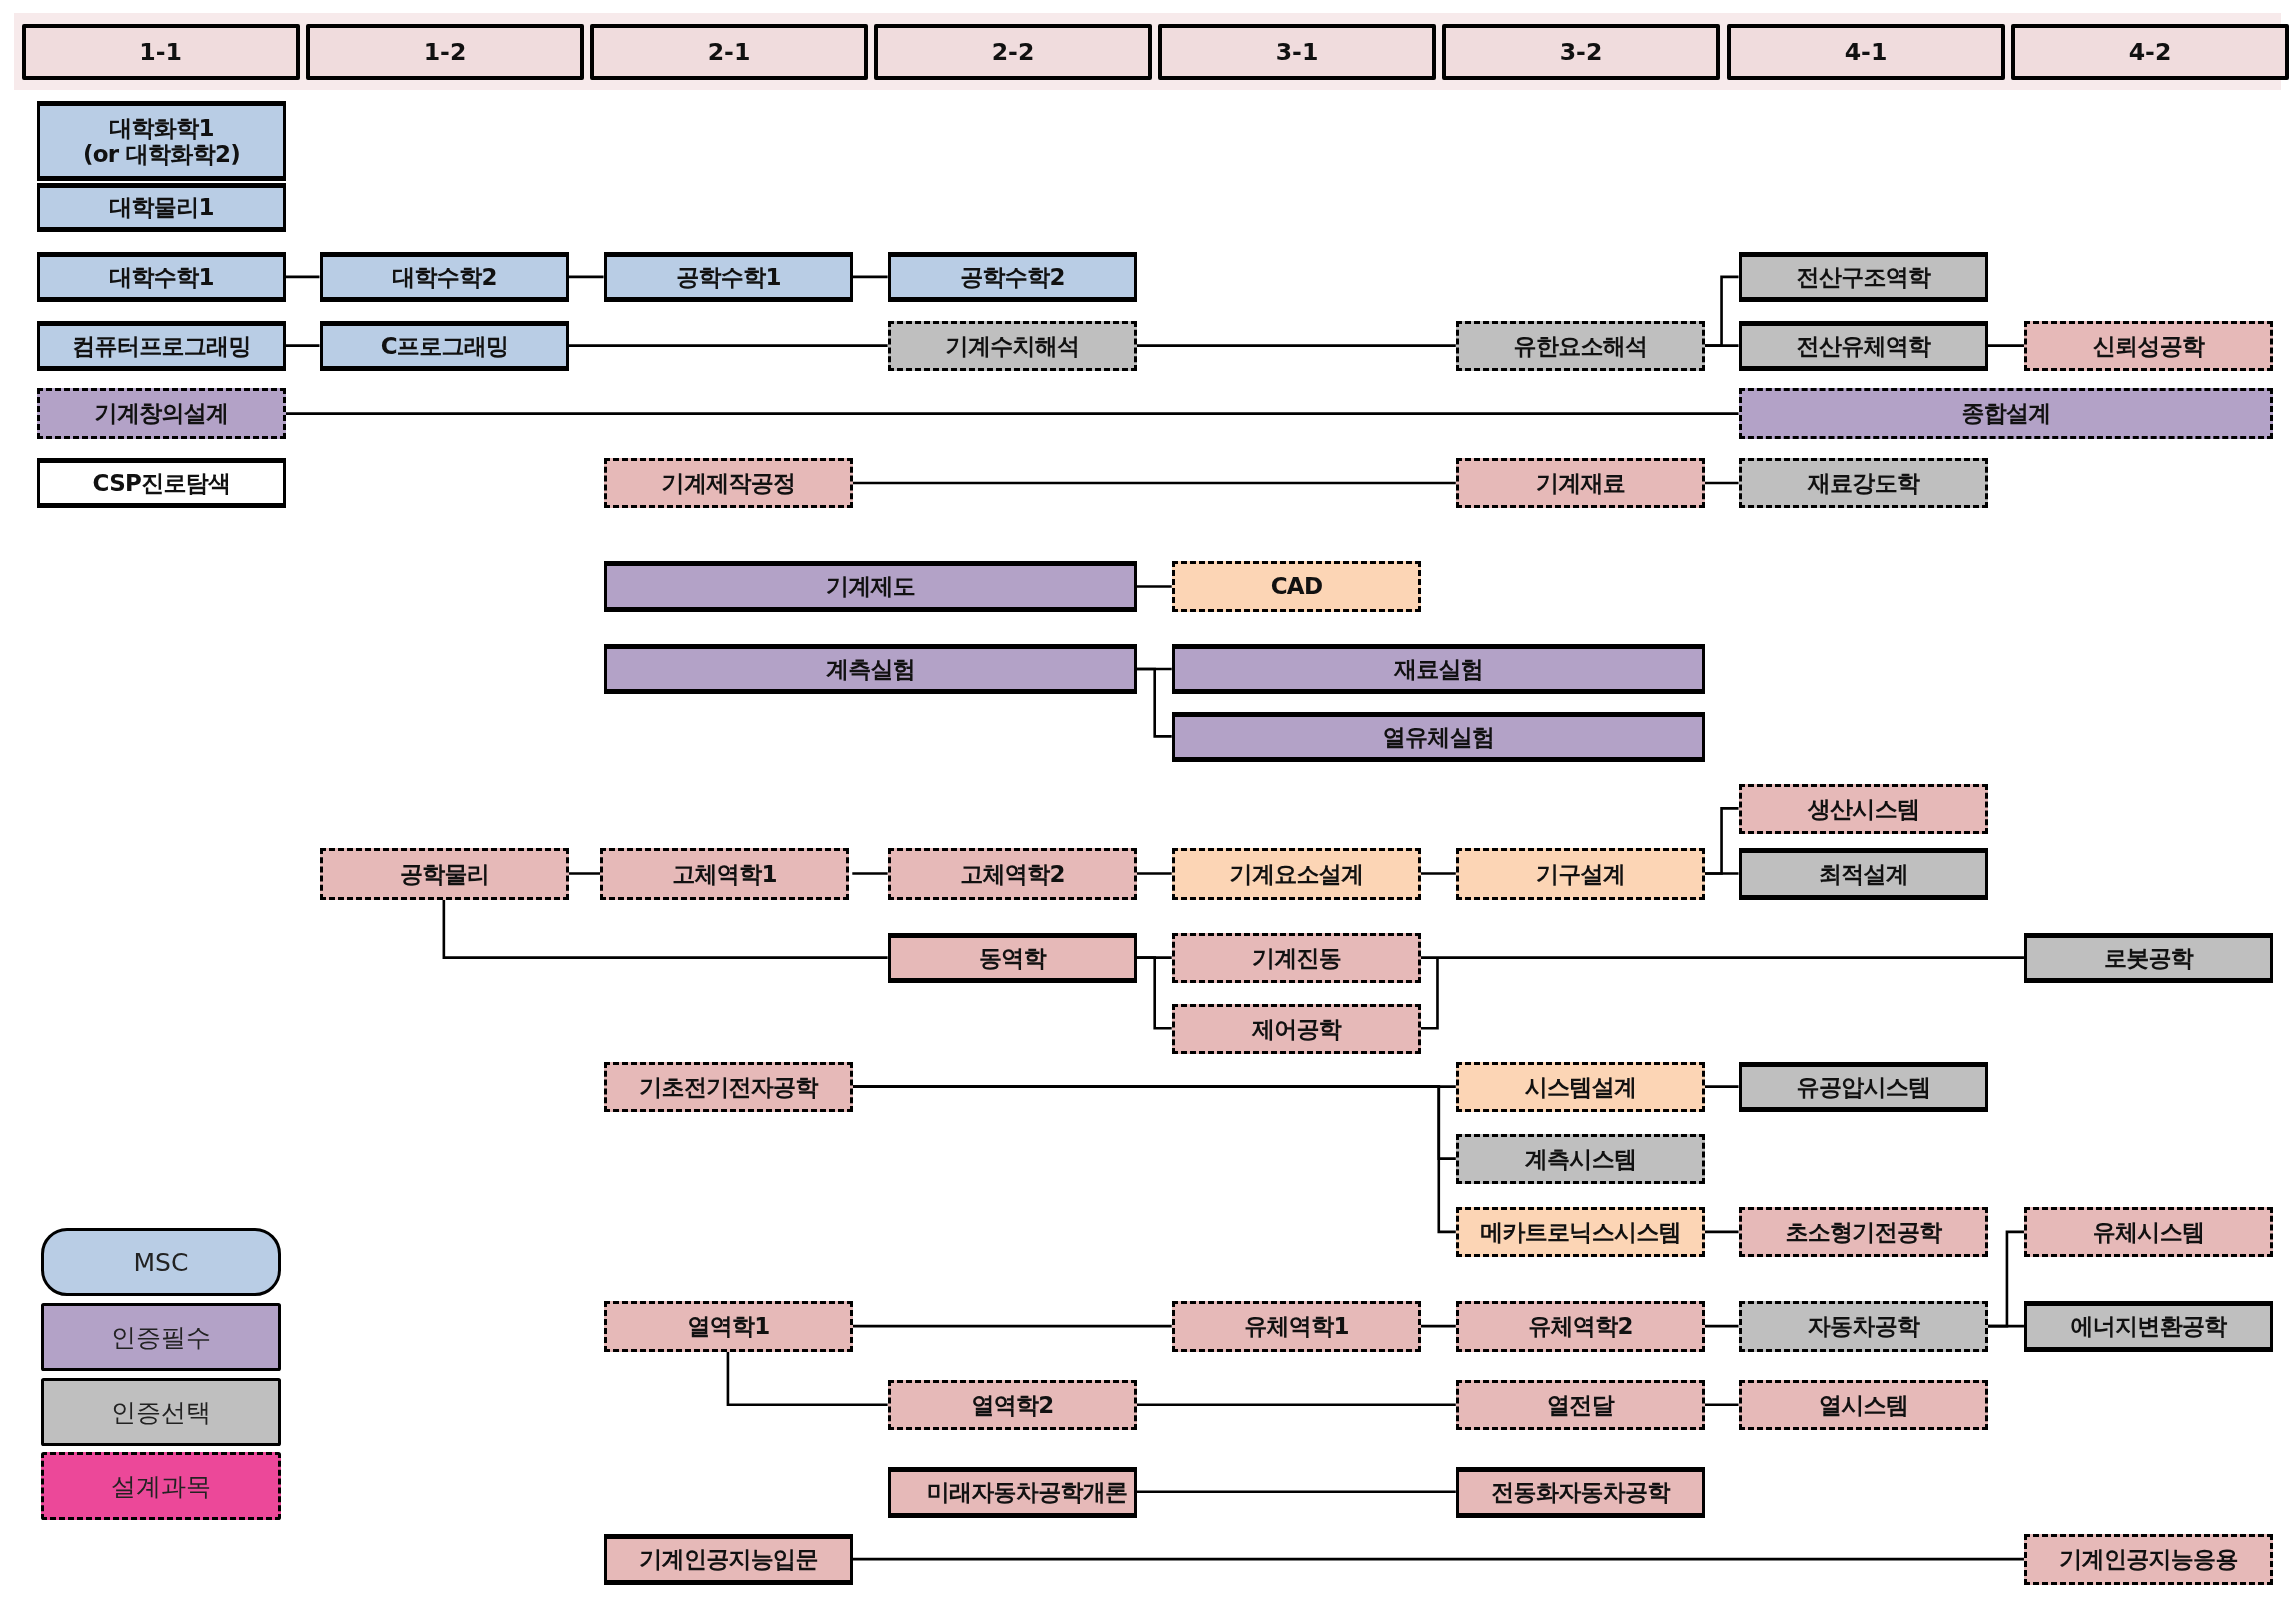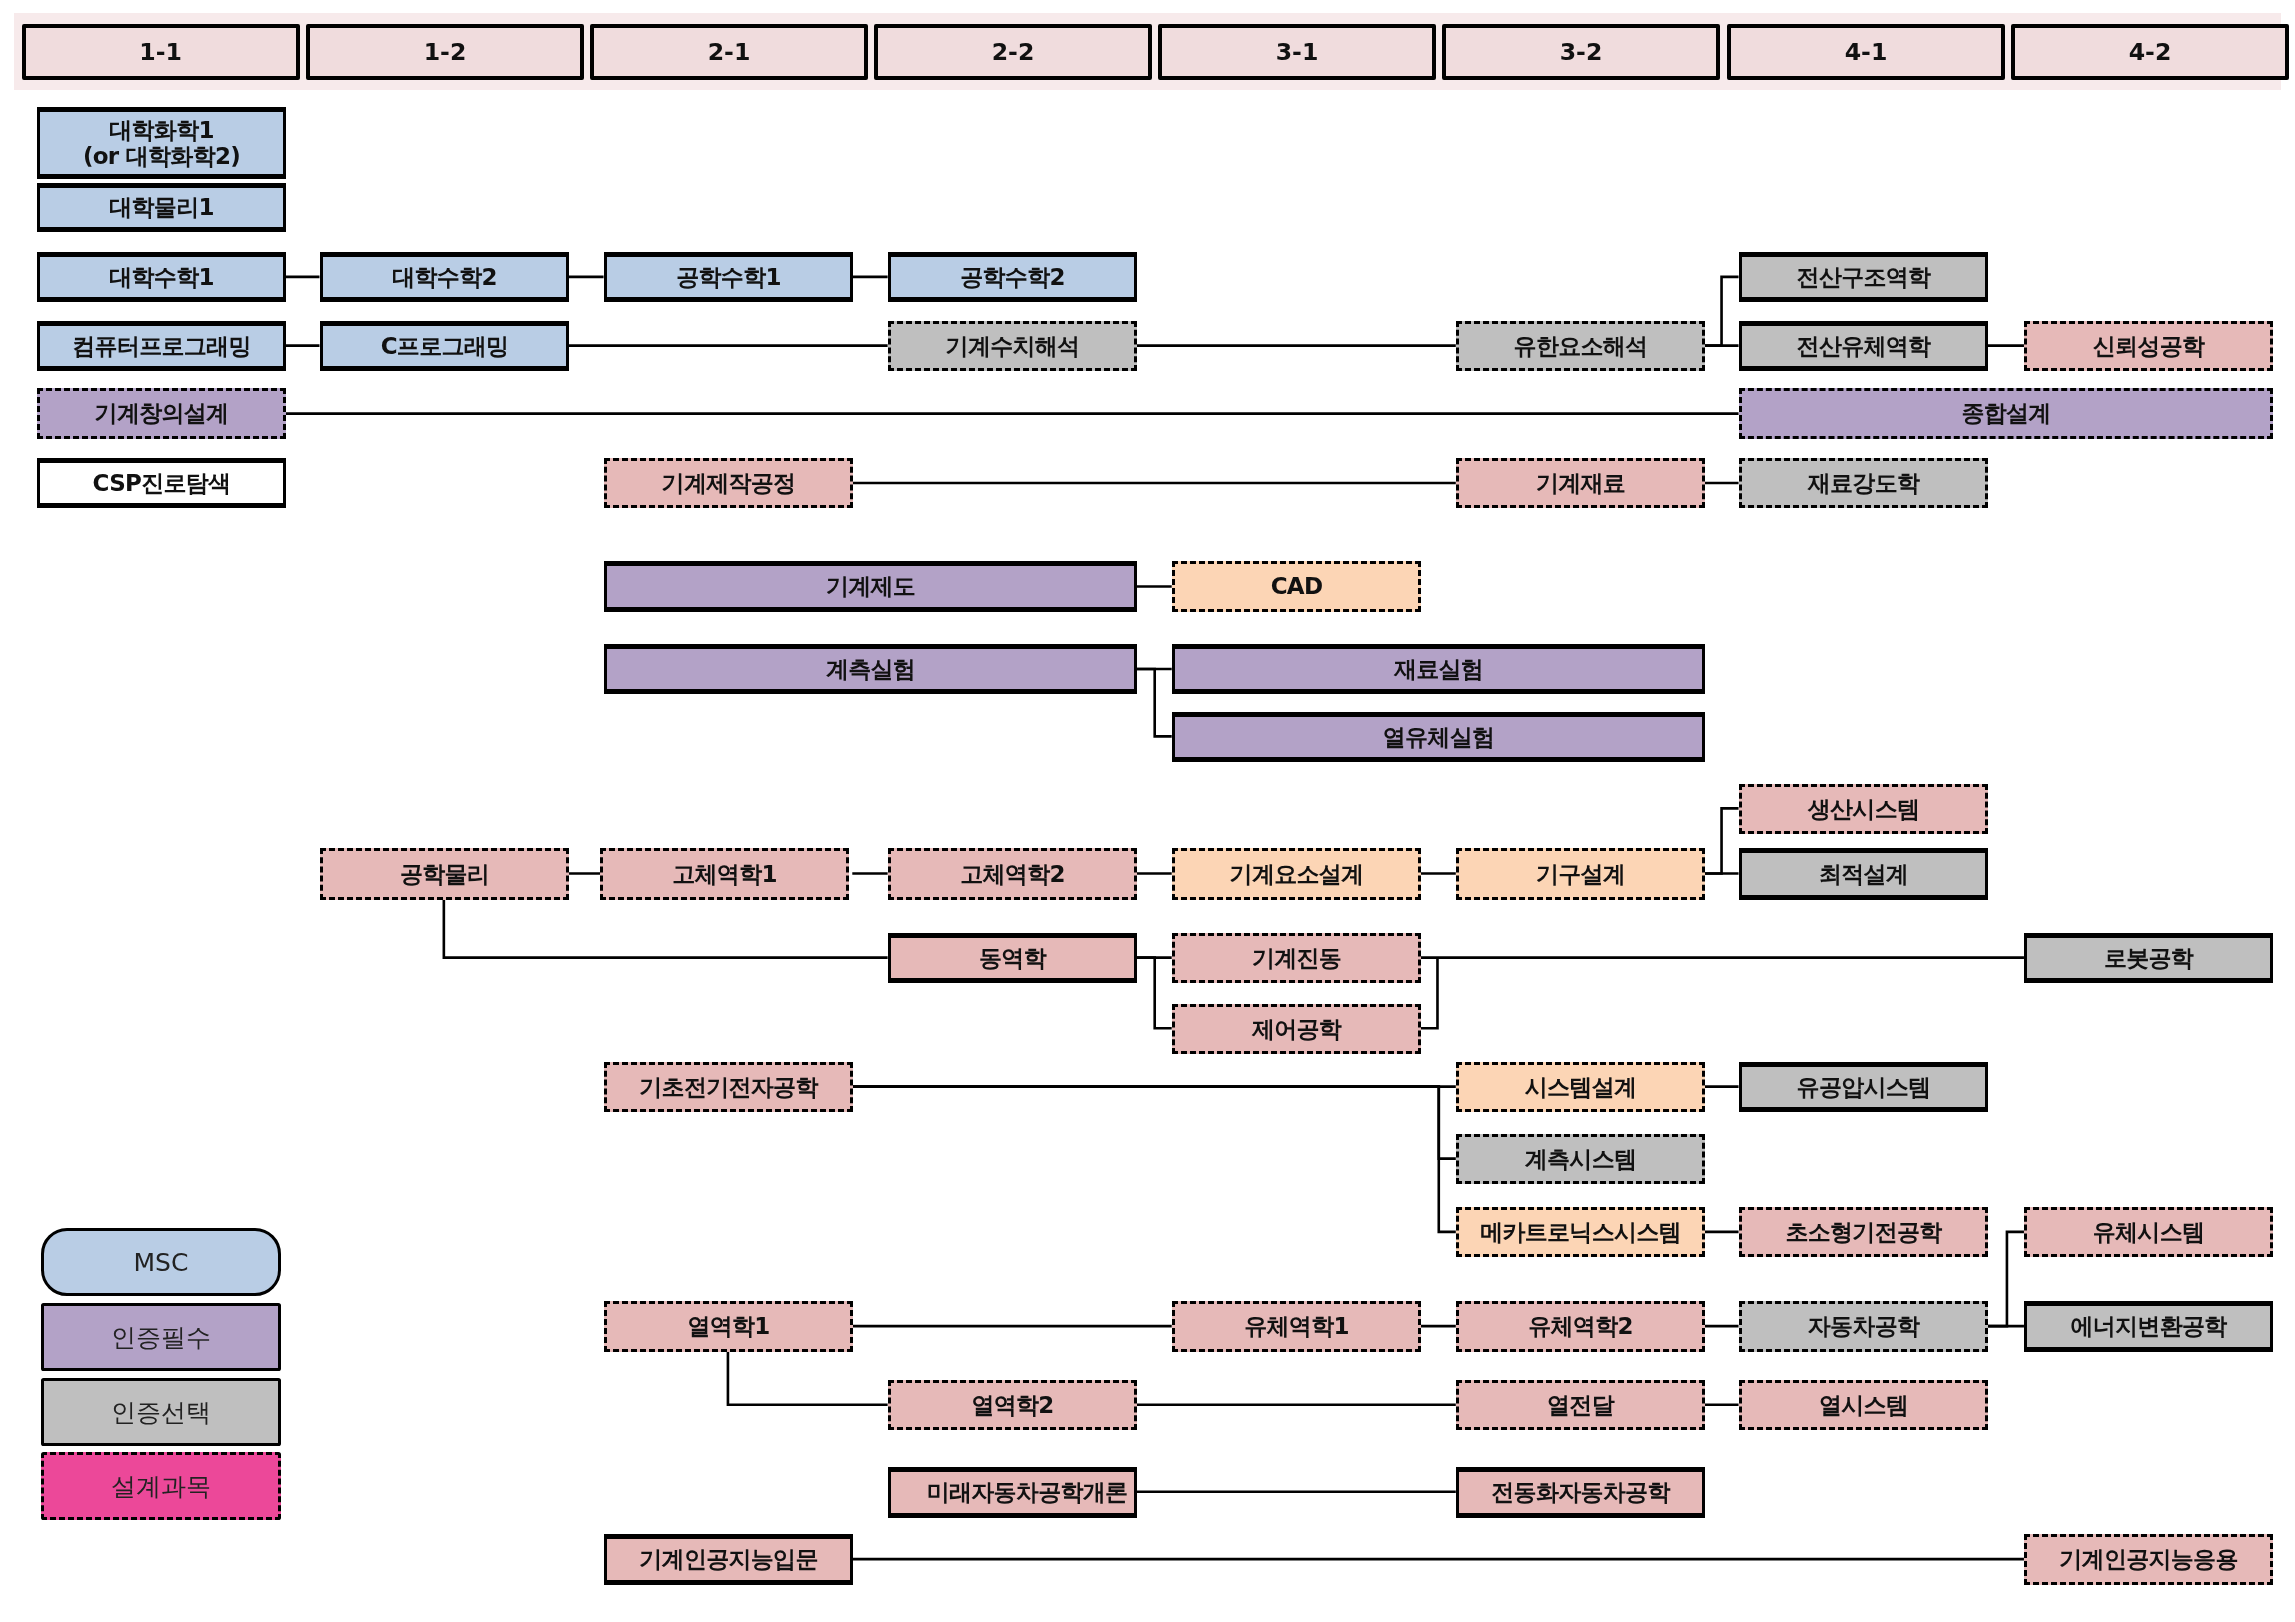--- a/index.html
+++ b/index.html
@@ -75,21 +75,21 @@
       <path d="M2604,2026 H2656" fill="none" stroke="#000" stroke-width="4"></path>
       <path d="M3036,2026 H3066 V1882 H3092" fill="none" stroke="#000" stroke-width="4"></path>
       <path d="M3036,2026 H3092" fill="none" stroke="#000" stroke-width="4"></path>
       <path d="M1112,2065 V2146 H1356" fill="none" stroke="#000" stroke-width="4"></path>
       <path d="M1736,2146 H2224" fill="none" stroke="#000" stroke-width="4"></path>
       <path d="M2604,2146 H2656" fill="none" stroke="#000" stroke-width="4"></path>
       <path d="M1736,2279 H2224" fill="none" stroke="#000" stroke-width="4"></path>
       <path d="M1302,2382 H3092" fill="none" stroke="#000" stroke-width="4"></path>
     </svg>
   <div id="course-layer">
-      <div class="box solid t-msc" style="left: 37px; top: 107px; width: 249px; height: 72px;">
+      <div class="box solid t-msc" style="left: 37px; top: 101px; width: 249px; height: 80px;">
         <span style="white-space: pre-line;">대학화학1
 (or 대학화학2)</span>
       </div>
       <div class="box solid t-msc" style="left: 37px; top: 183px; width: 249px; height: 49px;">
         <span style="white-space: pre-line;">대학물리1</span>
       </div>
       <div class="box solid t-msc" style="left: 37px; top: 252px; width: 249px; height: 50px;">
         <span style="white-space: pre-line;">대학수학1</span>
       </div>
       <div class="box solid t-msc" style="left: 320px; top: 252px; width: 249px; height: 50px;">

